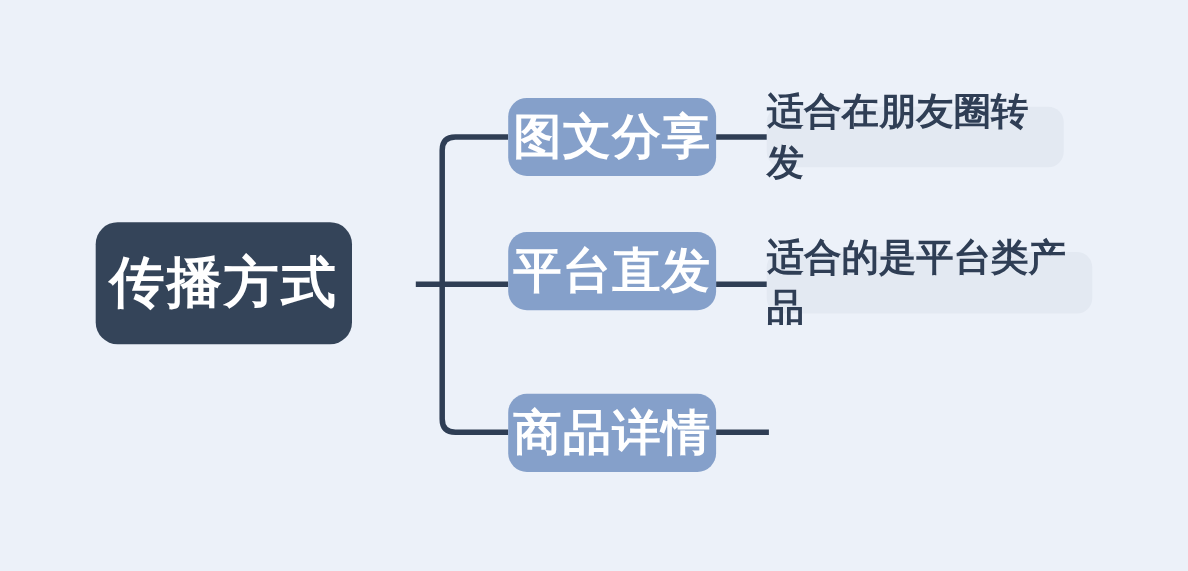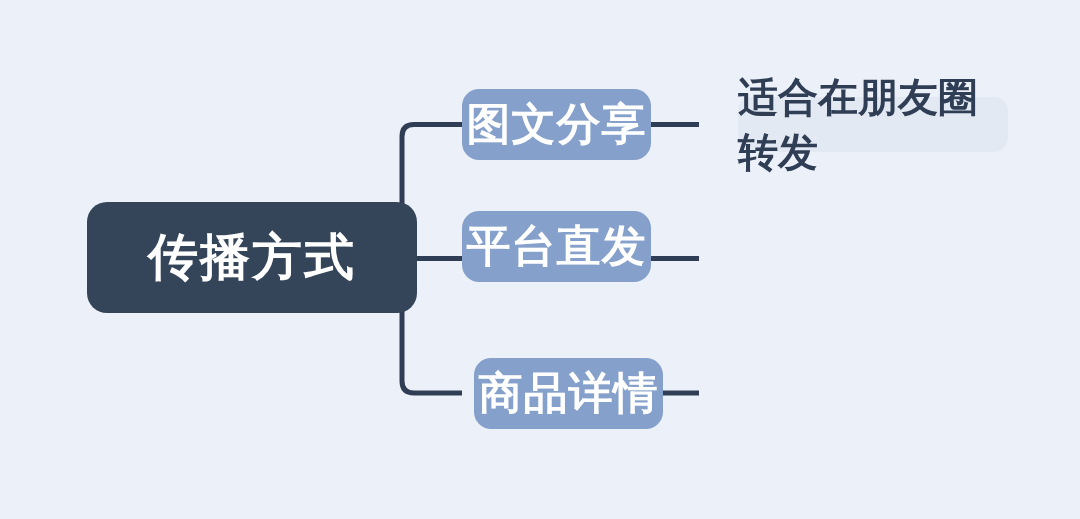--- a/index.html
+++ b/index.html
@@ -25,47 +25,47 @@
     position: absolute;
     display: flex;
     align-items: center;
     justify-content: center;
     box-sizing: border-box;
     font-weight: bold;
   }
   .root-node {
     left: 87px;
     top: 202px;
-    width: 330px;
+    width: 233px;
     height: 111px;
     background: var(--root_bg, #344459);
     color: var(--root_text, #ffffff);
     border-radius: 20px;
     font-size: 50px;
     letter-spacing: 2px;
   }
   .branch-node {
     left: 462px;
     width: 189px;
     height: 71px;
     background: var(--branch_bg, #85a0ca);
     color: var(--branch_text, #ffffff);
     border-radius: 17px;
     font-size: 44px;
     letter-spacing: 1px;
   }
   .branch-1 { top: 89px; }
   .branch-2 { top: 211px; }
-  .branch-3 { top: 358px; margin-left: 12px; }
+  .branch-3 { top: 358px; }
   .note-pill {
-    left: 738px;
+    left: 697px;
     background: var(--note_bg, #e3e9f2);
     color: var(--note_text, #2f3e55);
     border-radius: 14px;
-    font-size: 40px;
+    font-size: 34px;
     letter-spacing: 0px;
     align-items: center;
   }
   .note-1 { top: 97px;  width: 270px; height: 55px; }
   .note-2 { top: 229px; width: 296px; height: 56px; }
   .note-3 { top: 365px; width: 201px; height: 55px; }
 </style>
 </head>
 <body>
 
@@ -89,18 +89,21 @@
   <div class="node branch-node branch-1">
     <span>图文分享</span>
   </div>
   <div class="node note-pill note-1">
     <span>适合在朋友圈转发</span>
   </div>
 
   <div class="node branch-node branch-2">
     <span>平台直发</span>
   </div>
+  <div class="node note-pill note-2">
+    <span>适合的是平台类产品</span>
+  </div>
 
   <div class="node branch-node branch-3">
     <span>商品详情</span>
   </div>
 
 </div>
 
 </body></html>

